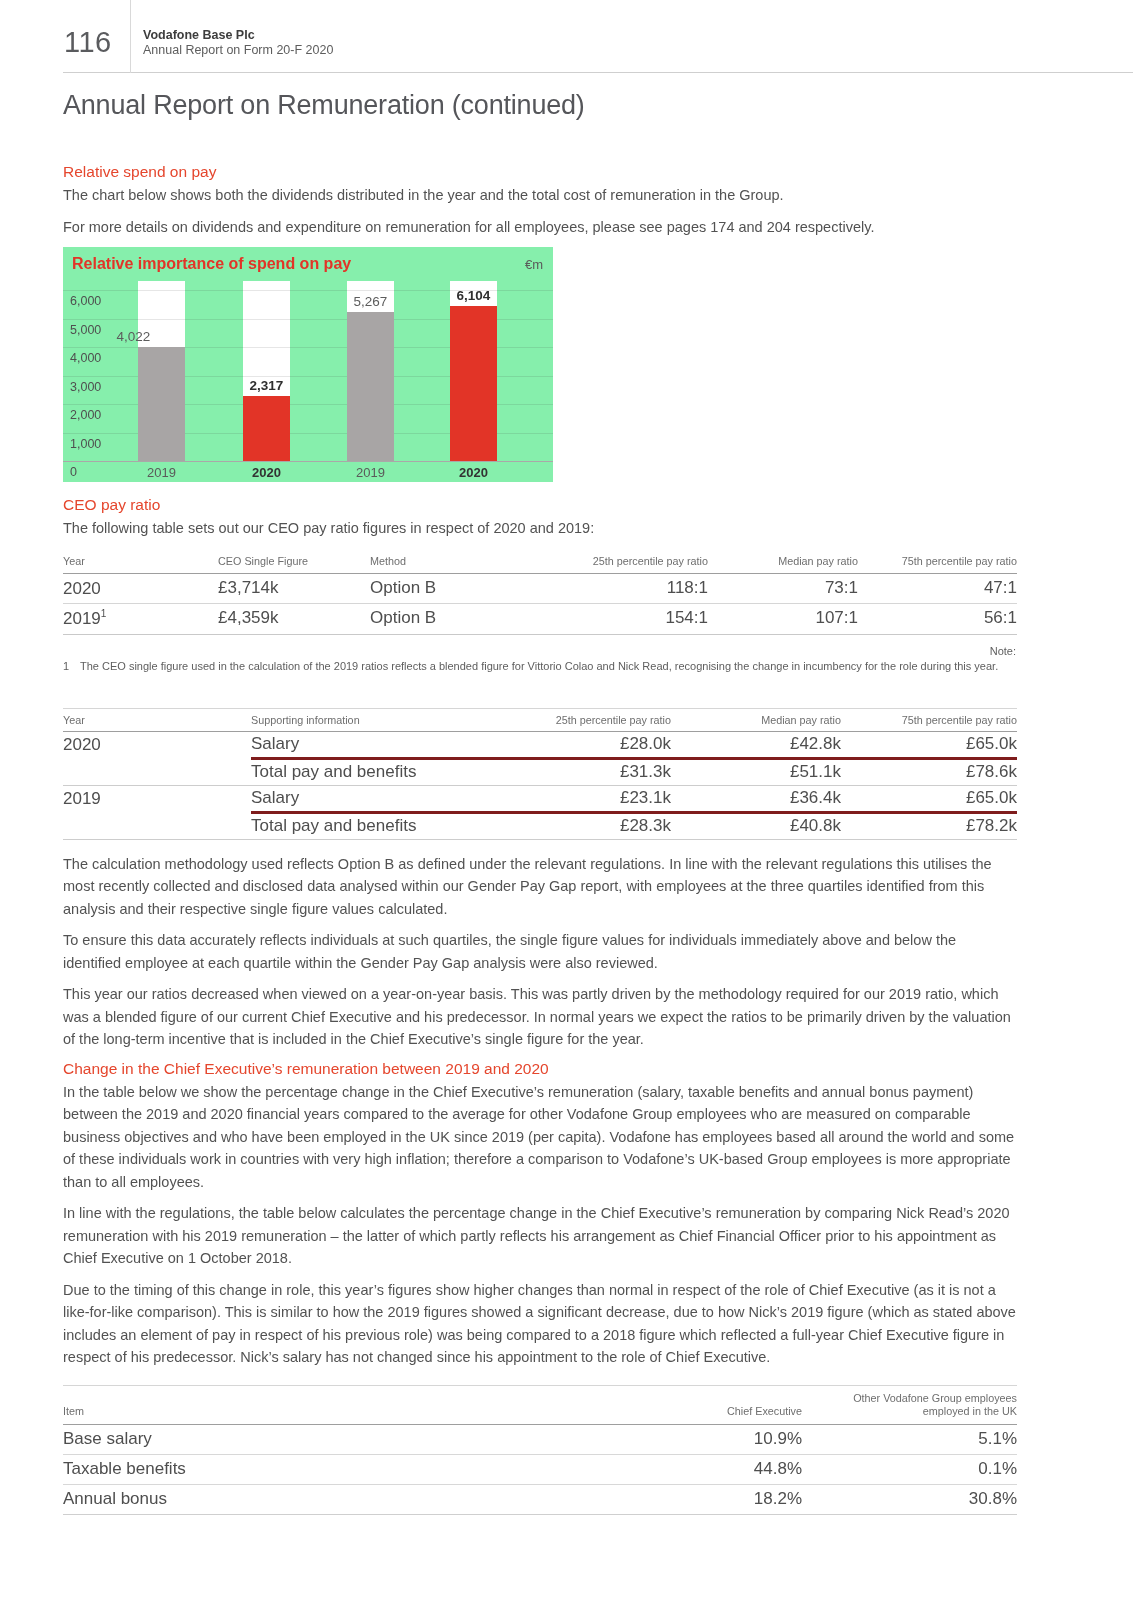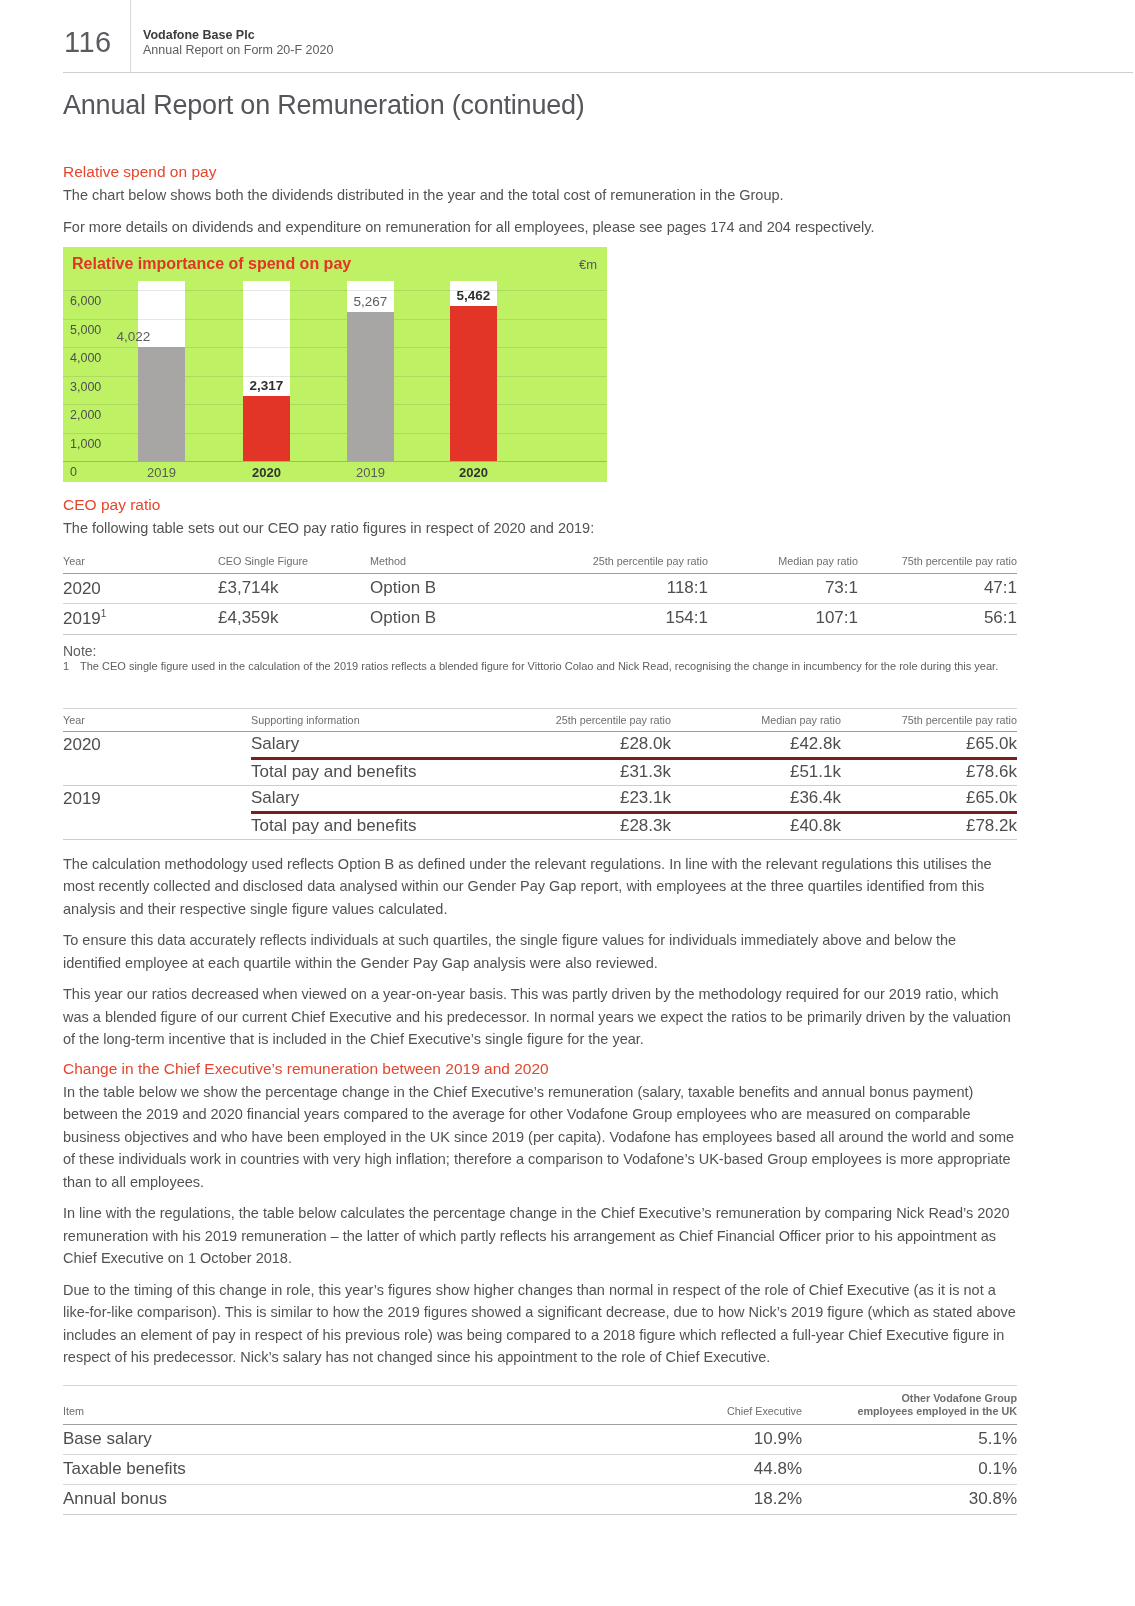--- a/index.html
+++ b/index.html
@@ -19,21 +19,21 @@
 
   
   .page-title { margin:17px 0 0; font-size:27px; font-weight:400; color:#55565a; letter-spacing:-0.2px; }
   .section-heading { font-size:15.5px; font-weight:400; color:#e5462d; margin:0 0 3px; }
   .mt-lg { margin-top:42px; }
   .mt-md { margin-top:14px; }
   .mt-sm { margin-top:6px; }
   p.body { margin:0 0 9px; font-size:14.5px; line-height:22.5px; color:#525252; max-width:954px; }
 
   
-  .chart { width:544px; background:#bef264; margin:8px 0 14px; }
+  .chart { width:490px; background:#86efac; margin:8px 0 14px; }
   .chart-head { display:flex; justify-content:space-between; align-items:flex-start; height:34px; padding:8px 10px 0 9px; }
   .chart-title { font-size:16px; font-weight:bold; color:#e23427; }
   .chart-unit { font-size:13px; color:#5a5a5a; padding-top:2px; }
   .chart-plot { position:relative; height:181px; }
   .chart-plot::after { content:""; position:absolute; left:0; right:0; bottom:0; height:1px; background:#aaa8a8; }
   .chart-xlabels { position:relative; height:20px; }
   .chart-captions { position:relative; height:38px; }
 
   
   table.data-table { width:100%; border-collapse:collapse; table-layout:fixed; }
@@ -42,39 +42,39 @@
   .l { text-align:left; } .r { text-align:right; } .vb { vertical-align:bottom; }
   sup { font-size:10px; color:#4e4e4e; }
 
   .t1 { margin-top:9px; }
   .t1 thead th { border-bottom:1px solid #9e9e9e; }
   .t1 td { padding:4px 0 5px; }
   .t1 tbody tr { border-bottom:1px solid #d6d6d6; }
   .t1 tbody tr:last-child { border-bottom:1px solid #c9c9c9; }
 
   .note-block { margin-top:9px; }
-  .note-label { font-size:14px; color:#5e5e5e; line-height:15px; }
+  .note-label { font-size:11px; color:#5e5e5e; line-height:15px;text-align:right; }
   .note-line { font-size:11px; color:#5e5e5e; line-height:15px; }
   .note-num { display:inline-block; width:17px; }
 
   .t2 { margin-top:34px; border-top:1px solid #d6d6d6; }
   .t2 thead th { border-bottom:1px solid #9e9e9e; padding:5px 0 4px; }
   .t2 td { padding:2px 0 3px; }
   .t2 tr.sep-partial td { border-bottom:3px solid #7f1d1d; }
   .t2 tr.sep-partial td:first-child { border-bottom:none; }
   .t2 tr.sep-full td { border-bottom:1px solid #cdcdcd; }
 
   .t3 { margin-top:16px; border-top:1px solid #d6d6d6; }
   .t3 th { padding:4px 0 5px; }
   .t3 .span-head { border-bottom:1px solid #c0c0c0; }
   .t3 tr.main-head th { border-bottom:1px solid #9e9e9e; padding-bottom:6px; }
   .t3 td { padding:4px 0 5px; }
   .t3 tbody tr { border-bottom:1px solid #d8d8d8; }
   .t3 tbody tr:last-child { border-bottom:1px solid #cfcfcf; }
-  .w172 { display:inline-block; width:172px; text-align:right;font-weight:bold; }
+  .w172 { display:inline-block; width:172px; text-align:right; }
 </style>
 </head>
 <body>
 
 <div class="page">
 
   <div class="page-header">
     <div class="page-number">116</div>
     <div class="header-divider"></div>
     <div class="header-meta">
@@ -111,21 +111,21 @@
         <div style="position: absolute; left: 7px; top: 41.5px; font-size: 12.5px; color: rgb(79, 79, 79); white-space: nowrap;">5,000</div>
         <div style="position: absolute; left: 0px; right: 0px; bottom: 171px; height: 1px; background: rgba(60, 60, 60, 0.13);"></div>
         <div style="position: absolute; left: 7px; top: 13px; font-size: 12.5px; color: rgb(79, 79, 79); white-space: nowrap;">6,000</div>
         <div style="position: absolute; left: 75px; width: 47px; bottom: 0px; height: 115px; background: rgb(168, 165, 165);"></div>
         <div style="position: absolute; left: 53.5px; width: 90px; bottom: 118px; text-align: left; font-size: 13.5px; color: rgb(92, 92, 92);">4,022</div>
         <div style="position: absolute; left: 180px; width: 47px; bottom: 0px; height: 66px; background: rgb(226, 52, 39);"></div>
         <div style="position: absolute; left: 158.5px; width: 90px; bottom: 69px; text-align: center; font-size: 13.5px; font-weight: bold; color: rgb(47, 47, 47);">2,317</div>
         <div style="position: absolute; left: 284px; width: 47px; bottom: 0px; height: 150px; background: rgb(168, 165, 165);"></div>
         <div style="position: absolute; left: 262.5px; width: 90px; bottom: 153px; text-align: center; font-size: 13.5px; color: rgb(92, 92, 92);">5,267</div>
         <div style="position: absolute; left: 387px; width: 47px; bottom: 0px; height: 156px; background: rgb(226, 52, 39);"></div>
-        <div style="position: absolute; left: 365.5px; width: 90px; bottom: 159px; text-align: center; font-size: 13.5px; font-weight: bold; color: rgb(47, 47, 47);">5,462</div>
+        <div style="position: absolute; left: 365.5px; width: 90px; bottom: 159px; text-align: center; font-size: 13.5px; font-weight: bold; color: rgb(47, 47, 47);">6,104</div>
       </div>
     <div class="chart-xlabels">
         <div style="position: absolute; left: 53.5px; width: 90px; top: 3px; text-align: center; font-size: 13px; color: rgb(90, 90, 90);">2019</div>
         <div style="position: absolute; left: 158.5px; width: 90px; top: 3px; text-align: center; font-size: 13px; font-weight: bold; color: rgb(51, 51, 51);">2020</div>
         <div style="position: absolute; left: 262.5px; width: 90px; top: 3px; text-align: center; font-size: 13px; color: rgb(90, 90, 90);">2019</div>
         <div style="position: absolute; left: 365.5px; width: 90px; top: 3px; text-align: center; font-size: 13px; font-weight: bold; color: rgb(51, 51, 51);">2020</div>
         <div style="position: absolute; left: 7px; top: 3px; font-size: 12.5px; color: rgb(79, 79, 79);">0</div>
       </div>
   </div>
 

